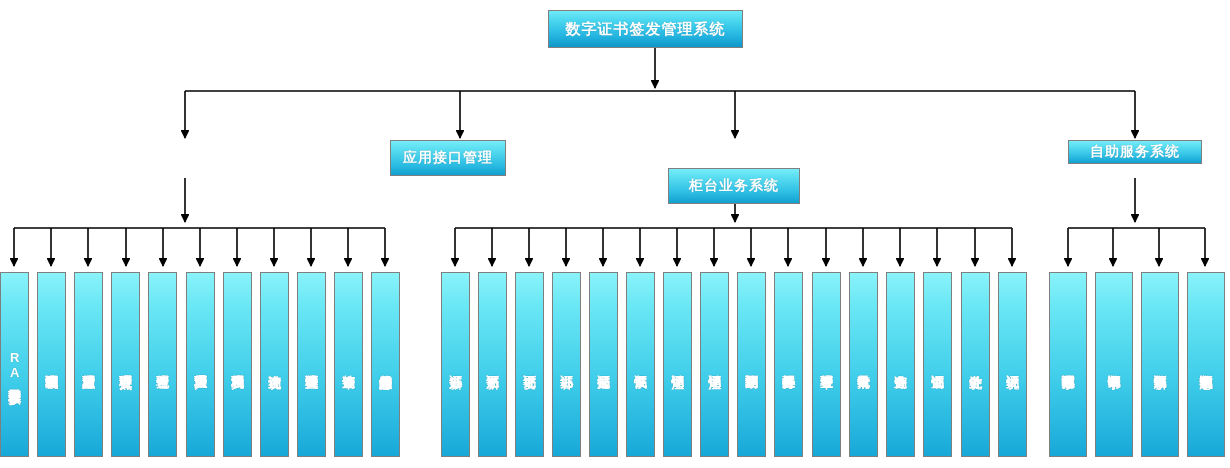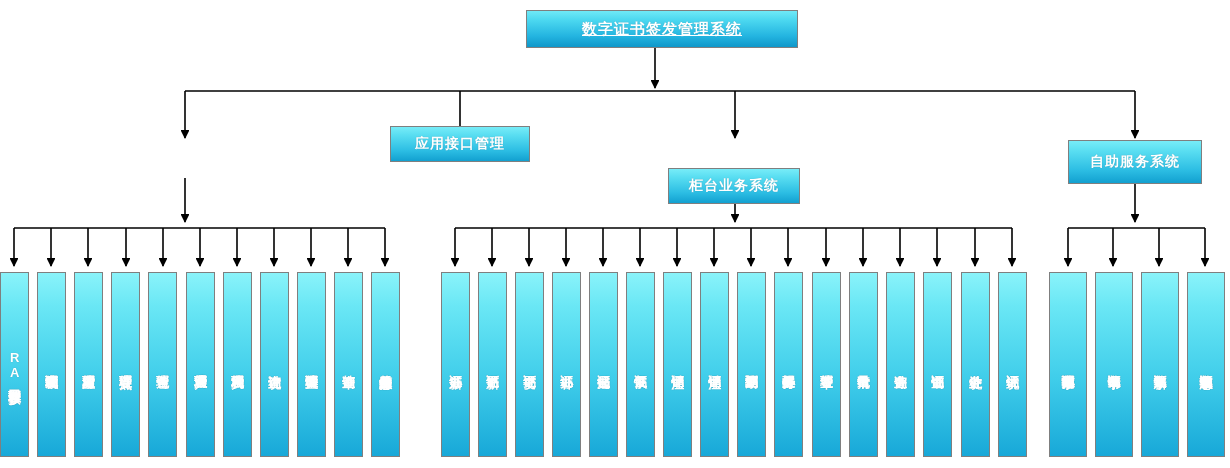--- a/index.html
+++ b/index.html
@@ -132,34 +132,34 @@
 
       <path d="M 1135 178 L 1135 222" marker-end="url(#arrow)"></path>
       <path d="M 1068 228 L 1205 228"></path>
       <path d="M 1068 228 L 1068 266" marker-end="url(#arrow)"></path>
       <path d="M 1113 228 L 1113 266" marker-end="url(#arrow)"></path>
       <path d="M 1159 228 L 1159 266" marker-end="url(#arrow)"></path>
       <path d="M 1205 228 L 1205 266" marker-end="url(#arrow)"></path>
     </g>
   </svg>
 
-  <div class="node root" style="left:526px; top:10px; width:272px; height:38px;text-decoration:underline;">
+  <div class="node root" style="left:548px; top:10px; width:195px; height:38px;">
     <span>数字证书签发管理系统</span>
   </div>
 
 
-  <div class="node l2" style="left:390px; top:126px; width:140px; height:36px;">
+  <div class="node l2" style="left:390px; top:140px; width:116px; height:36px;">
     <span>应用接口管理</span>
   </div>
 
   <div class="node l2" style="left:668px; top:140px; width:132px; height:36px;margin-top:28px;">
     <span>柜台业务系统</span>
   </div>
 
-  <div class="node l2" style="left:1068px; top:140px; width:134px; height:44px;">
+  <div class="node l2" style="left:1068px; top:140px; width:134px; height:24px;">
     <span>自助服务系统</span>
   </div>
 
   <div class="node leaf" style="left:0px; top:272px; width:29px; height:185px;">
     <span class="leaf-label">RA接口参数管理</span>
   </div>
   <div class="node leaf" style="left:37px; top:272px; width:29px; height:185px;">
     <span class="leaf-label">证书颁发机构管理</span>
   </div>
   <div class="node leaf" style="left:74px; top:272px; width:29px; height:185px;">

